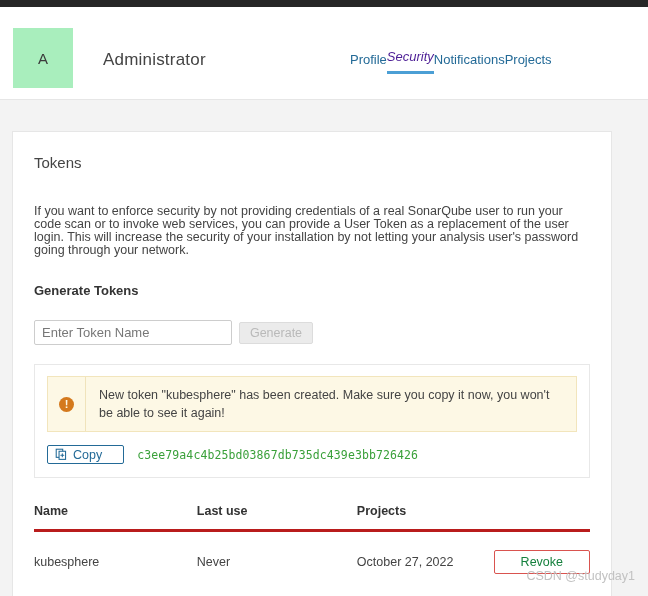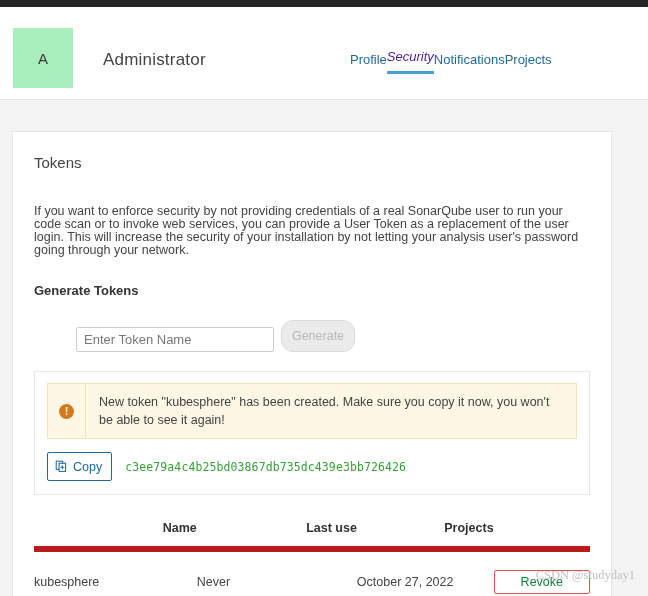--- a/index.html
+++ b/index.html
@@ -105,49 +105,48 @@
   .section-title {
     font-size: 13px;
     font-weight: bold;
     color: #333;
     margin: 0 0 22px 0;
   }
 
   
   .generate-row {
     display: flex;
-    align-items: flex-end;
+    align-items: center;
     gap: 7px;
     margin-bottom: 19px;
-    margin-left: 42px;
   }
   .token-input {
     width: 198px;
     height: 25px;
     box-sizing: border-box;
     border: 1px solid #cdcdcd;
     padding: 3px 7px;
     font-size: 13px;
     font-family: "Liberation Sans", sans-serif;
     color: #333;
     background: #fff;
     outline: none;
     border-radius: 2px;
   }
   .token-input::placeholder { color: #777; }
   .btn-generate {
-    height: 32px;
+    height: 22px;
     min-width: 74px;
     box-sizing: border-box;
     background: #ebebeb;
     border: 1px solid #dcdcdc;
     color: #b9b9b9;
     font-size: 12.5px;
     font-family: "Liberation Sans", sans-serif;
-    border-radius: 12px;
+    border-radius: 2px;
     cursor: default;
   }
 
   
   .alert-wrap {
     border: 1px solid #e8e8e8;
     background: #fff;
     padding: 11px 12px 13px 12px;
     box-sizing: border-box;
     margin-bottom: 22px;
@@ -195,46 +194,46 @@
   }
   .btn-copy {
     display: inline-flex;
     align-items: center;
     gap: 5px;
     border: 1px solid #236a97;
     background: #fff;
     color: #236a97;
     font-size: 12.5px;
     font-family: "Liberation Sans", sans-serif;
-    padding: 3px 9px 3px 7px;
+    padding: 3px 21px 3px 7px;
     border-radius: 2px;
     cursor: pointer;
-    height: 29px;
+    height: 19px;
     box-sizing: border-box;
   }
   .token-value {
     font-family: "DejaVu Sans Mono", monospace;
     font-size: 11.5px;
     color: #3aa03a;
     letter-spacing: .1px;
   }
 
   
   table.tokens {
     width: 100%;
     border-collapse: collapse;
     font-size: 13px;
   }
   table.tokens th {
-    text-align: right;
+    text-align: left;
     font-weight: bold;
     color: #333;
     font-size: 12.5px;
     padding: 4px 0 11px 0;
-    border-bottom: 6px solid #b91c1c;
+    border-bottom: 3px solid #b91c1c;
   }
   table.tokens th.col-name   { width: 172px; }
   table.tokens th.col-last   { width: 172px; }
   table.tokens th.col-create { width: 145px; }
   table.tokens th.col-act    { width: 0; }
   table.tokens td {
     padding: 18px 0 10px 0;
     color: #444;
     font-size: 12.5px;
     vertical-align: middle;
@@ -251,21 +250,21 @@
     cursor: pointer;
   }
 
   
   .watermark {
     position: absolute;
     right: 13px;
     bottom: 13px;
     font-size: 12.5px;
     color: #c2c2c2;
-    font-family: Liberation Serif, serif;
+    font-family: Liberation Sans, sans-serif;
     pointer-events: none;
   }
 </style>
 </head>
 <body>
 
 <div class="topbar"></div>
 
 <div class="user-header">
   <div class="avatar">

